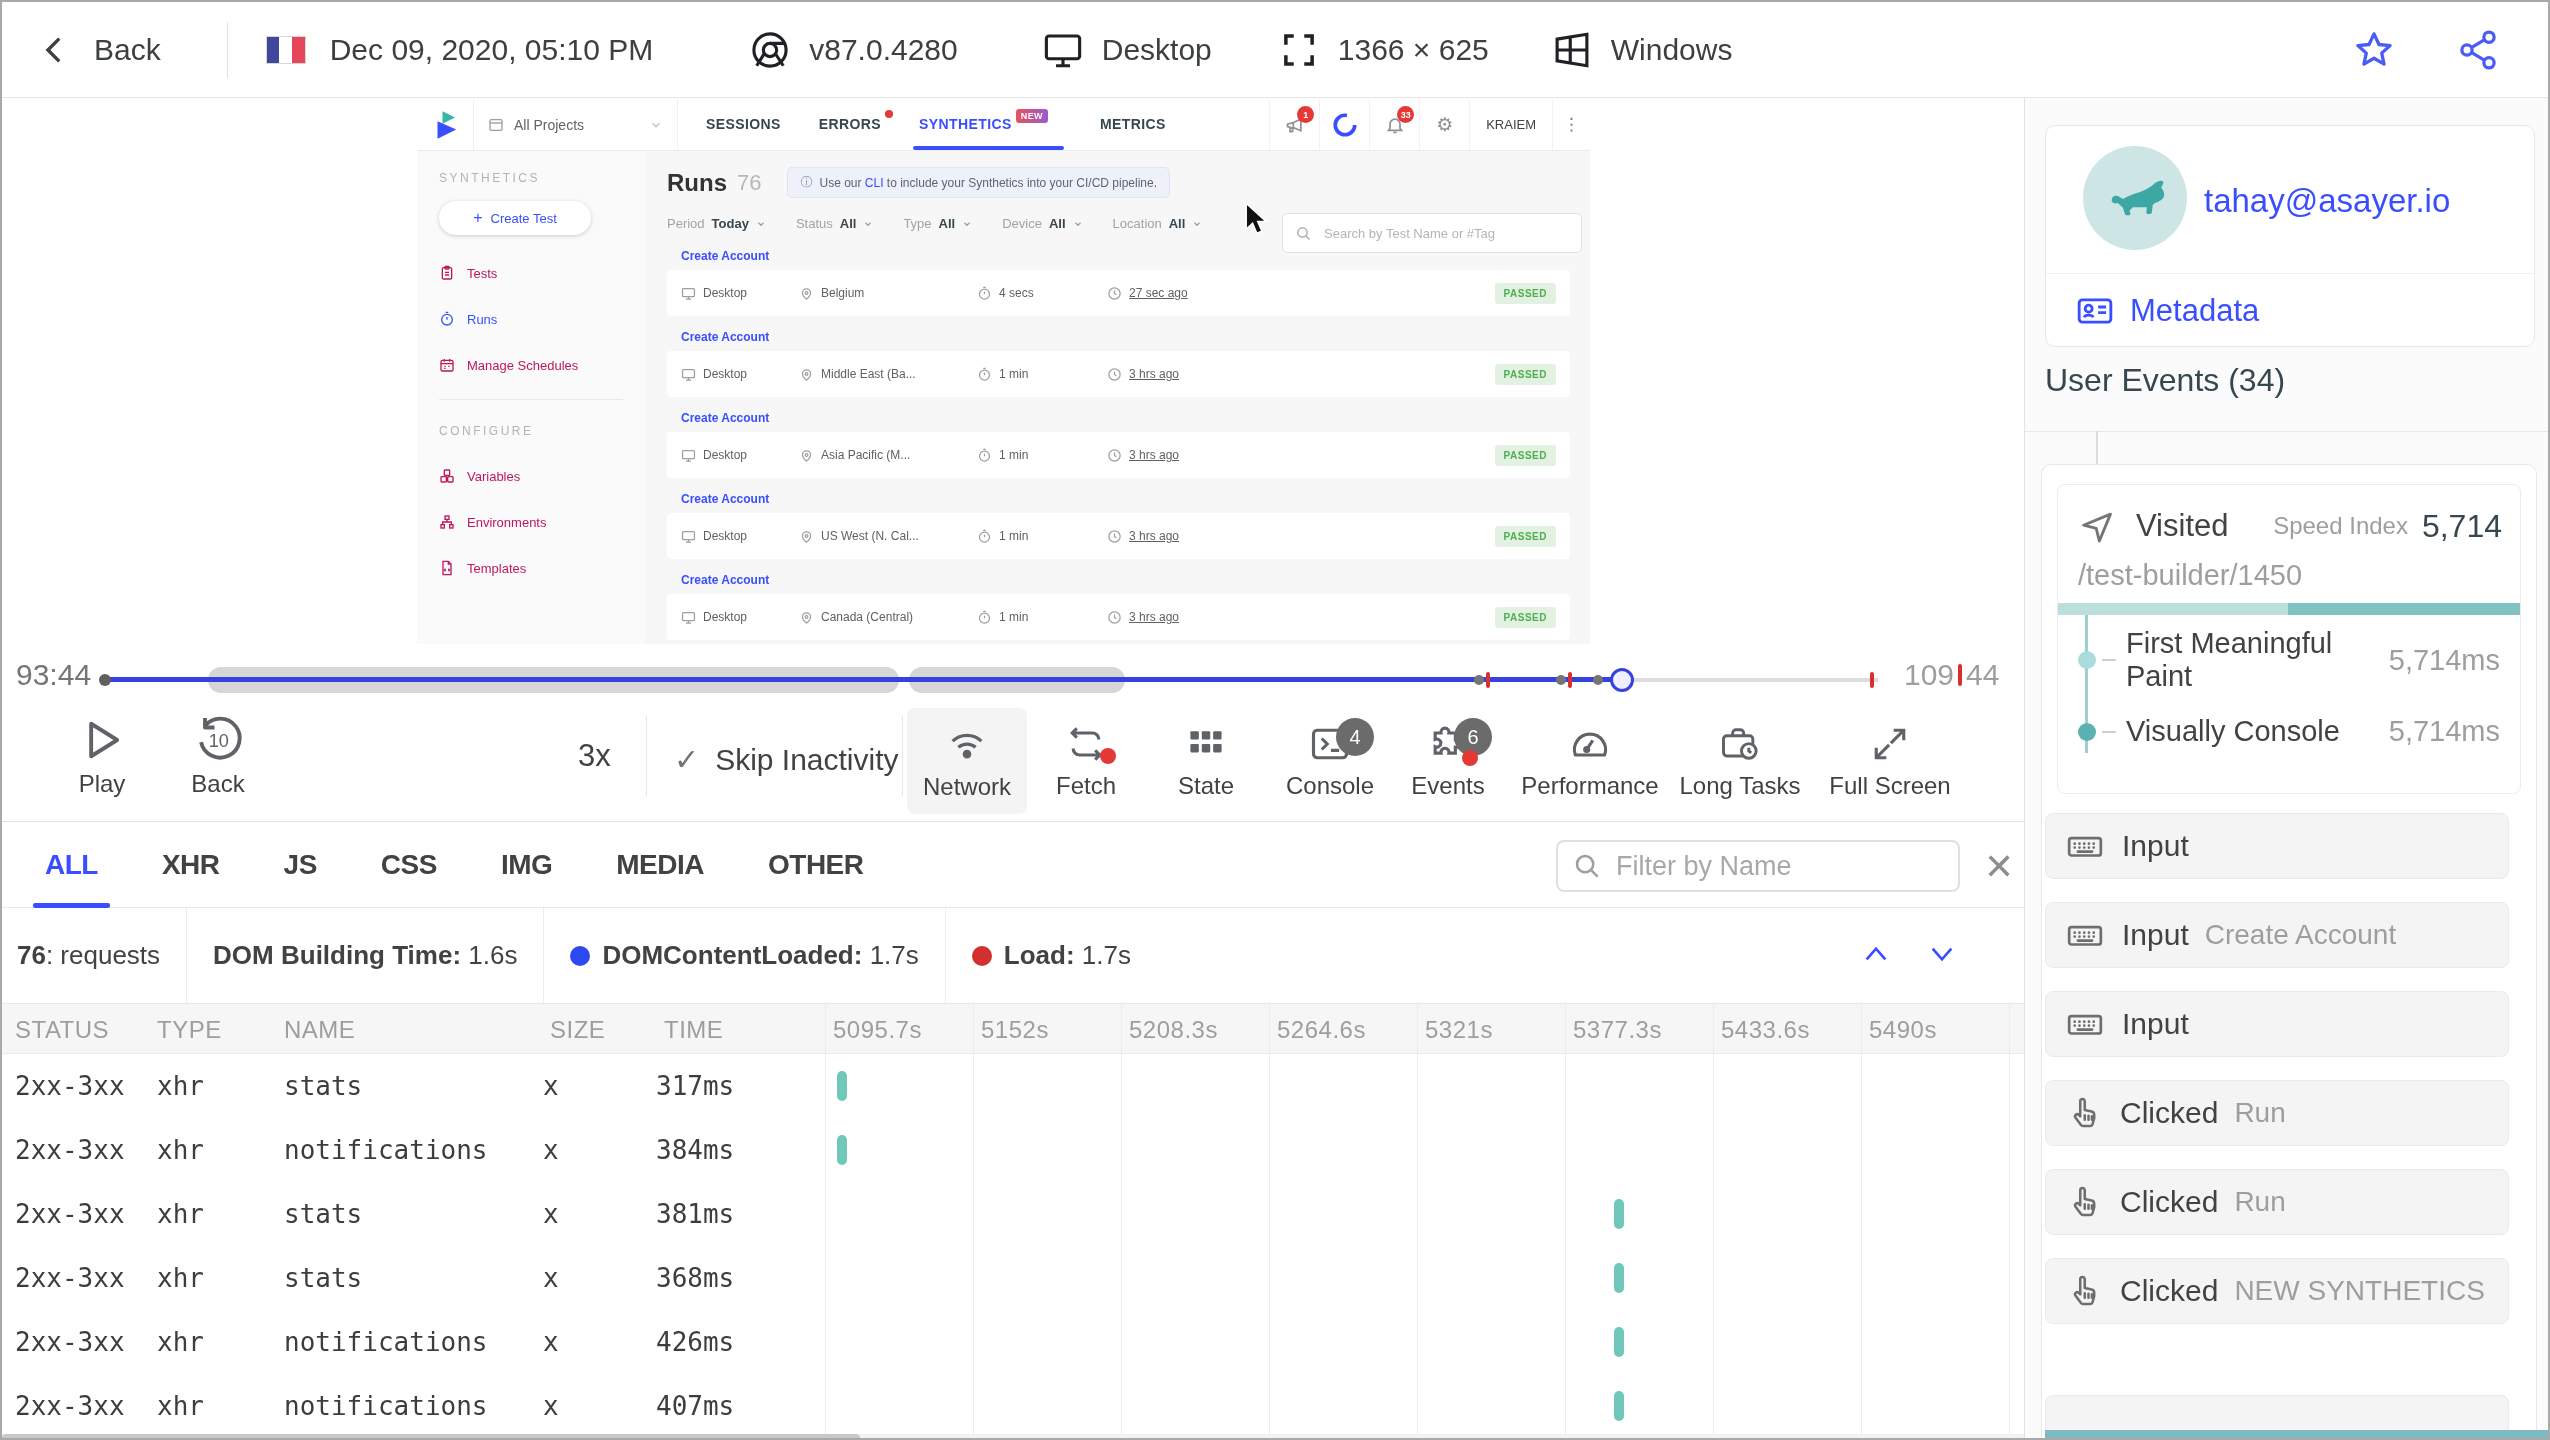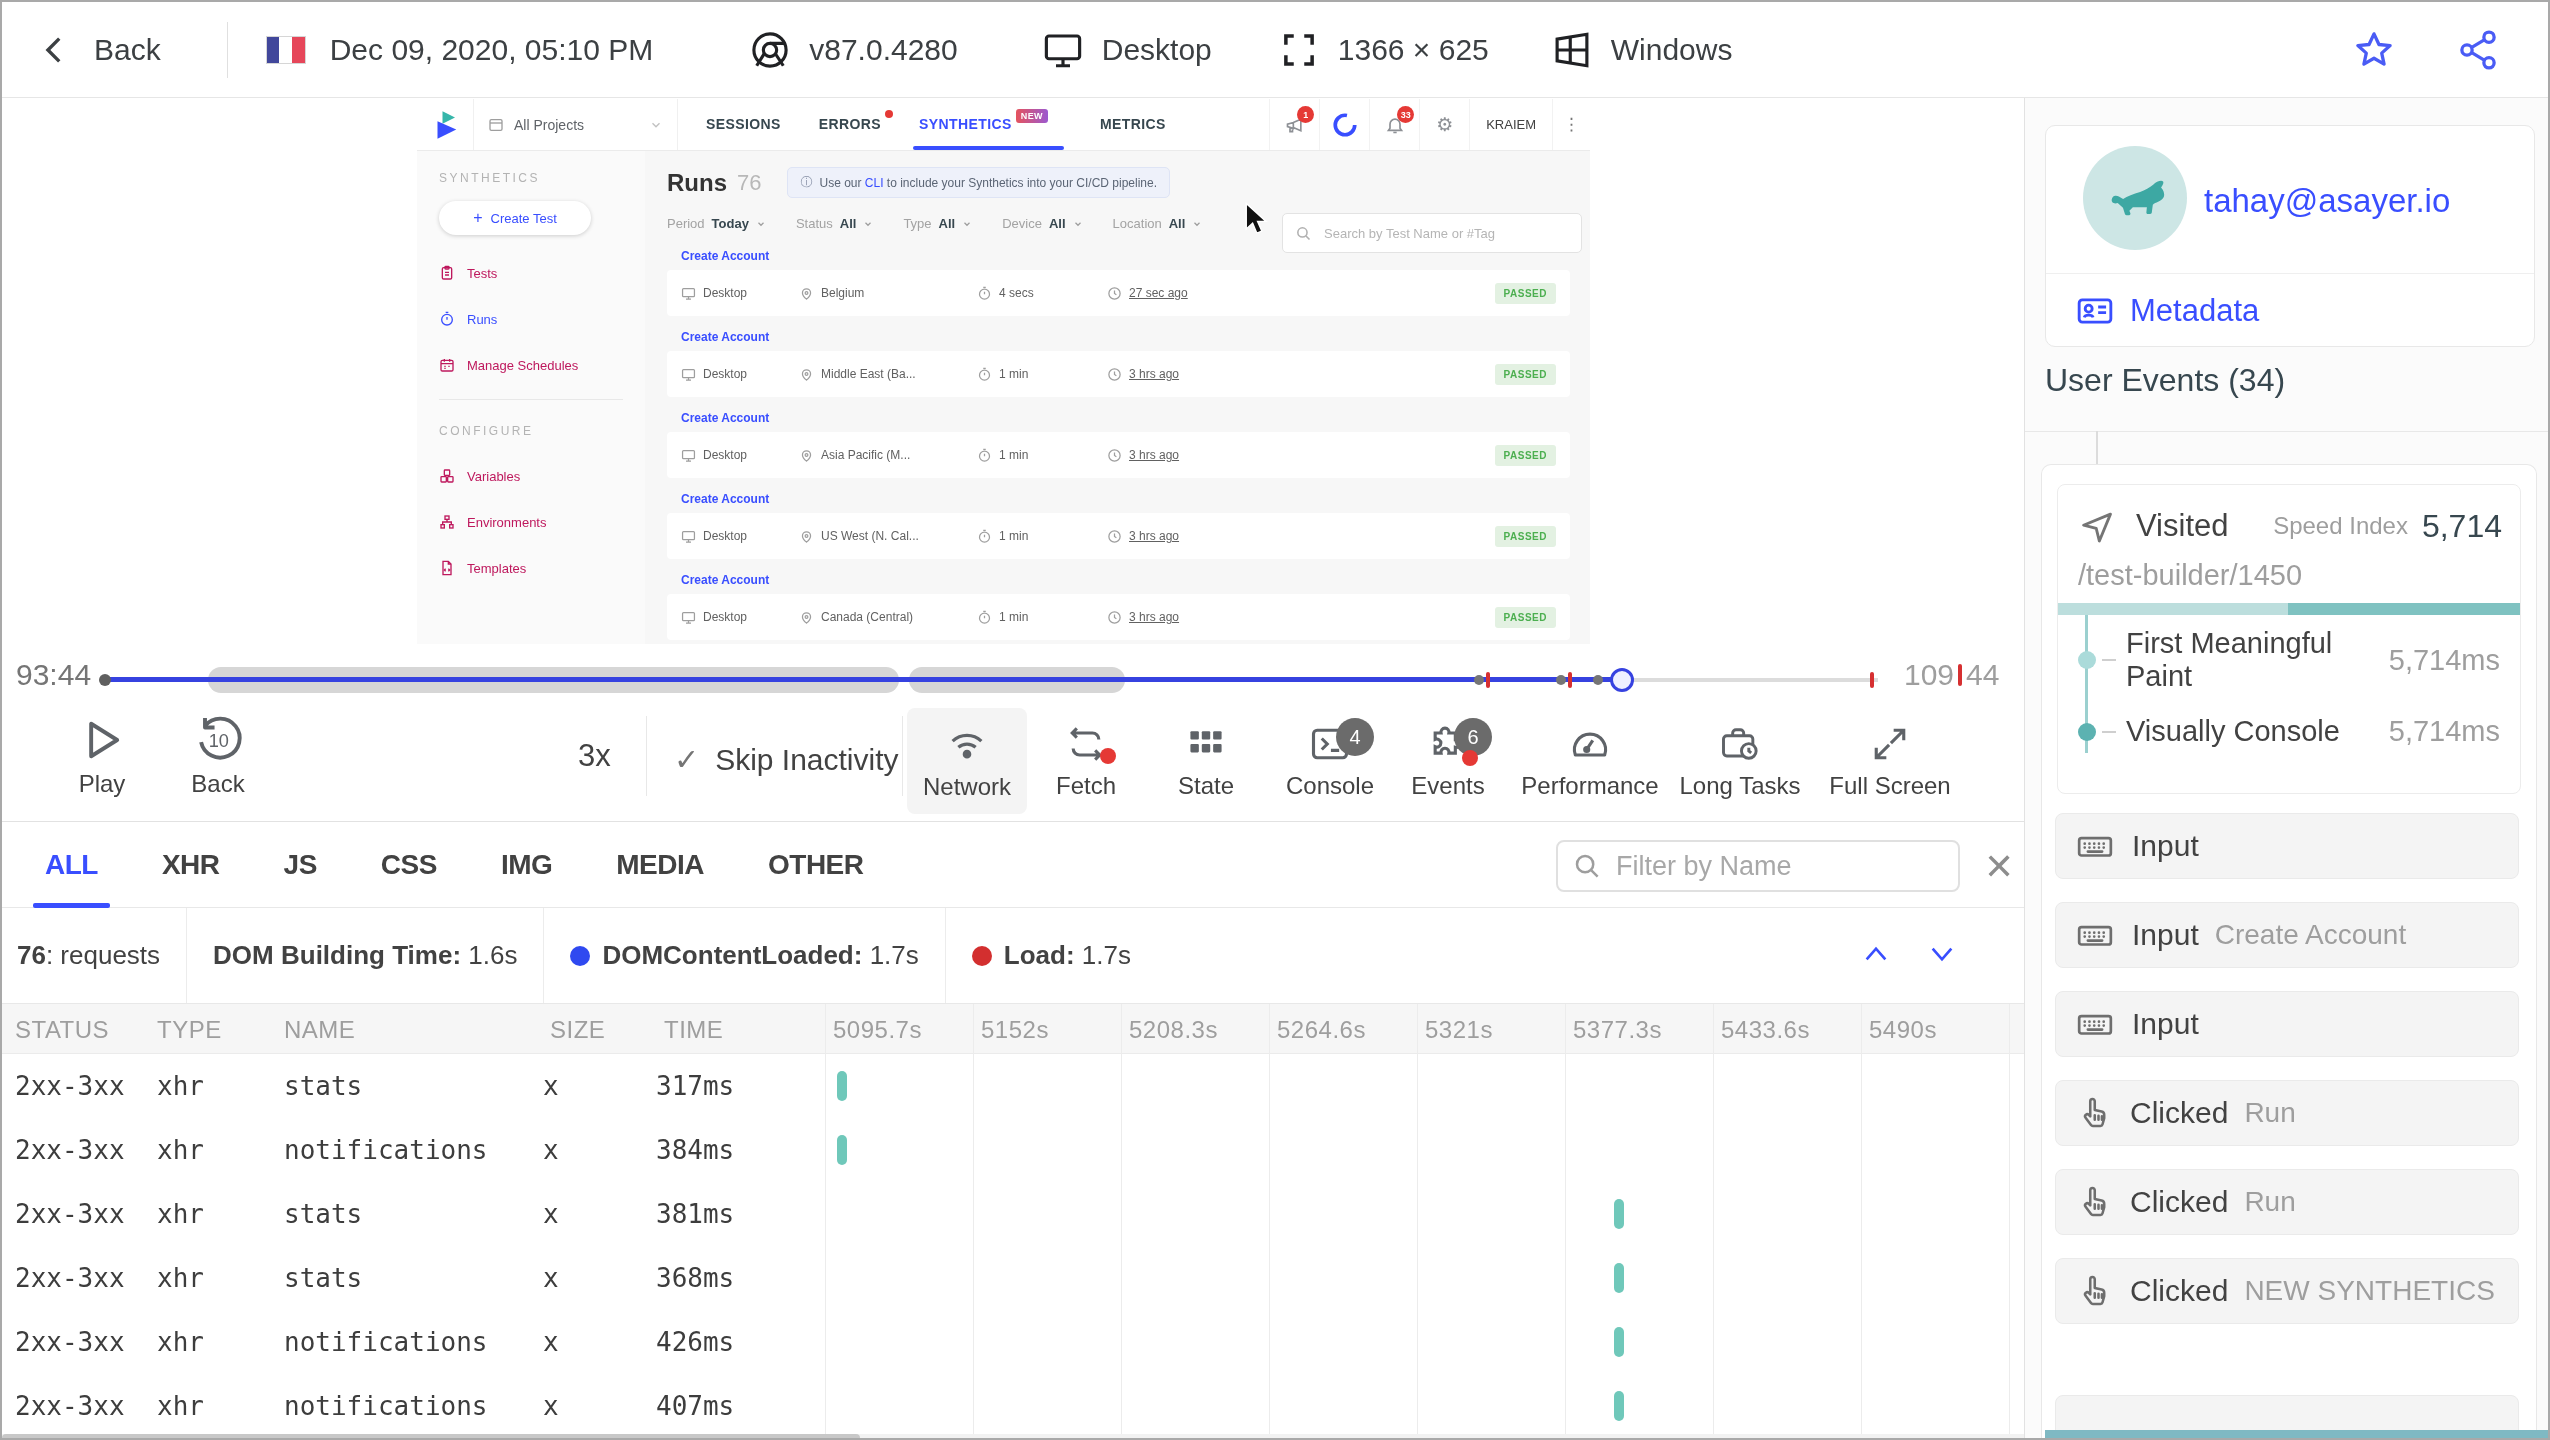--- a/index.html
+++ b/index.html
@@ -171,21 +171,21 @@
   .vurl{position:absolute;left:20px;top:74px;font-size:29px;color:#9e9e9e;}
   .vbar{position:absolute;left:0;right:0;top:118px;height:12px;display:flex;}
   .vbar .a{width:230px;background:#bcdedd;}
   .vbar .b{flex:1;background:#7fc2c1;}
   .vconn{position:absolute;left:27px;top:130px;width:3px;height:138px;background:#9bd0cf;}
   .vm{position:absolute;left:0;right:0;display:flex;align-items:center;}
   .vm .d{width:18px;height:18px;border-radius:50%;margin-left:20px;flex:none;}
   .vm .dash{width:14px;height:2px;background:#cfcfcf;margin-left:6px;flex:none;}
   .vm .l{font-size:29px;color:#424242;margin-left:10px;}
   .vm .v{margin-left:auto;margin-right:20px;font-size:29px;color:#9e9e9e;}
-  .eitem{position:absolute;left:13px;width:464px;height:66px;background:#f4f4f4;border:1px solid #eaeaea;
+  .eitem{position:absolute;left:3px;width:464px;height:66px;background:#f4f4f4;border:1px solid #eaeaea;
     border-radius:8px;display:flex;align-items:center;cursor:pointer;}
   .eitem .ico{margin-left:20px;color:#6e6e6e;}
   .etype{font-size:30px;color:#424242;margin-left:18px;}
   .edetail{font-size:28px;color:#9e9e9e;margin-left:16px;white-space:nowrap;}
   .teal-bar{position:absolute;left:20px;top:1332px;width:508px;height:12px;background:#7fb9c3;}
 
   .cursor{position:absolute;left:1242px;top:200px;z-index:60;}
 </style>
 </head>
 <body>

